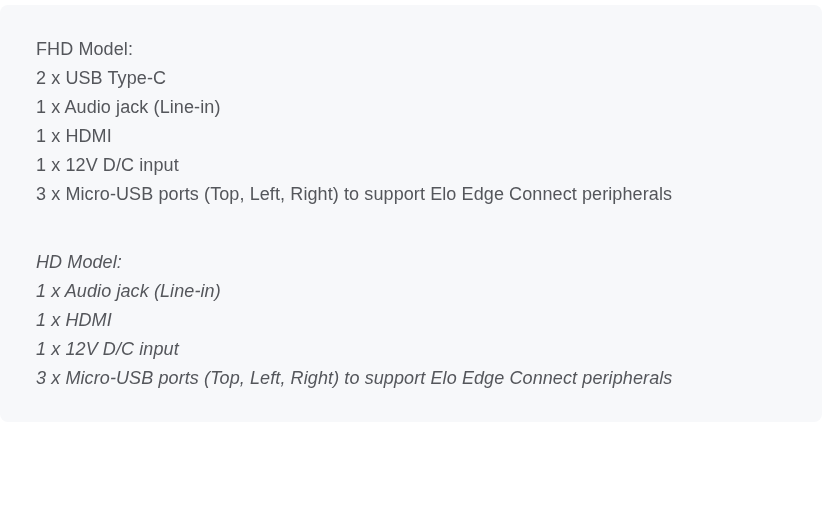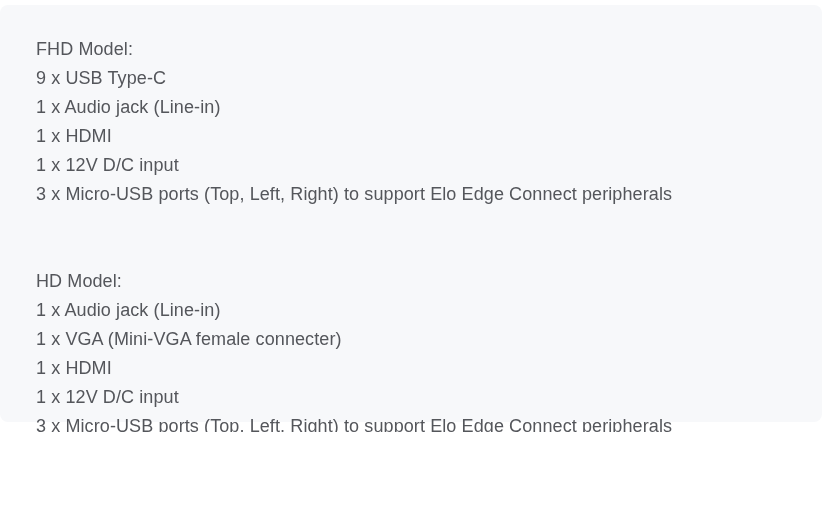--- a/index.html
+++ b/index.html
@@ -28,41 +28,41 @@
     color: #54565b;
     font-size: 18px;
     line-height: 29px;
     letter-spacing: 0.1px;
   }
   .spec-section p {
     margin: 0;
     white-space: nowrap;
   }
   .spec-section + .spec-section {
-    margin-top: 58px;
+    margin-top: 39px;
+    font-style: italic;
   }
 </style>
 </head>
 <body>
 
 <div class="viewport">
   <div class="spec-panel">
 
     <div class="spec-section">
       <p>FHD Model:</p>
-      <p>9 x USB Type-C</p>
+      <p>2 x USB Type-C</p>
       <p>1 x Audio jack (Line-in)</p>
       <p>1 x HDMI</p>
       <p>1 x 12V D/C input</p>
       <p>3 x Micro-USB ports (Top, Left, Right) to support Elo Edge Connect peripherals</p>
     </div>
 
     <div class="spec-section">
       <p>HD Model:</p>
       <p>1 x Audio jack (Line-in)</p>
-      <p>1 x VGA (Mini-VGA female connecter)</p>
       <p>1 x HDMI</p>
       <p>1 x 12V D/C input</p>
       <p>3 x Micro-USB ports (Top, Left, Right) to support Elo Edge Connect peripherals</p>
     </div>
 
   </div>
 </div>
 
 </body></html>

